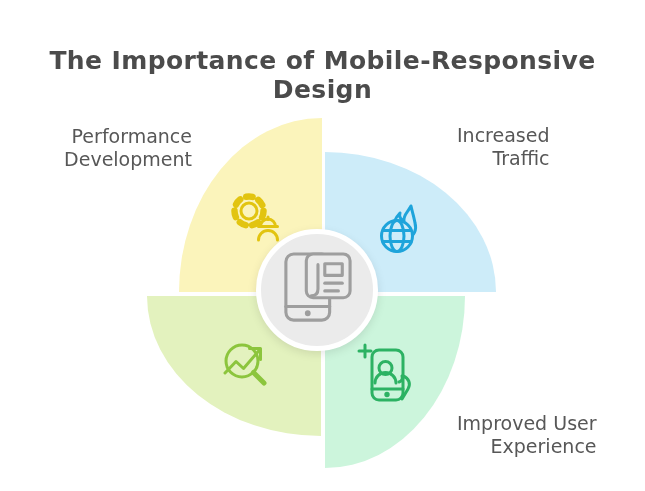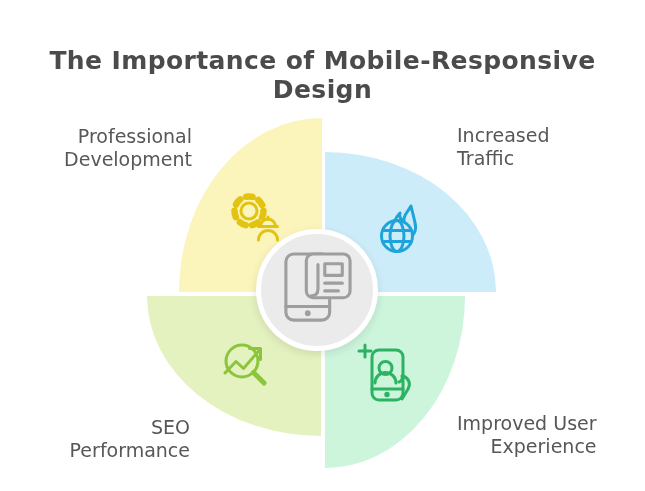--- a/index.html
+++ b/index.html
@@ -25,21 +25,21 @@
   .center-circle{
     position:absolute;left:256px;top:229px;width:112px;height:112px;border-radius:50%;
     border:5px solid #ffffff;display:flex;align-items:center;justify-content:center;
     box-shadow:0 3px 10px rgba(0,0,0,.10);
   }
   .label{
     position:absolute;font-size:19px;line-height:23px;color:#575757;
     white-space:pre-line;
   }
   .l-tl{left:32px;top:125px;width:160px;text-align:right;}
-  .l-tr{left:457px;top:124px;text-align:left;}
+  .l-tr{left:457px;top:124px;text-align:right;}
   .l-bl{left:30px;top:416px;width:160px;text-align:right;}
   .l-br{left:457px;top:412px;text-align:right;}
 </style>
 </head>
 <body>
 
 <div class="stage">
 
   <h1 class="title">The Importance of Mobile-Responsive Design</h1>
 
@@ -109,22 +109,20 @@
           <rect x="25" y="2" width="45" height="45" rx="7" style="fill: rgb(235, 235, 235);"></rect>
           <path d="M37,13 V38 q0,7 -7,7"></path>
           <rect x="44" y="12" width="18" height="12"></rect>
           <line x1="44" y1="32" x2="62" y2="32"></line>
           <line x1="44" y1="40" x2="58" y2="40"></line>
         </g>
       </svg>
     </div>
   </div>
 
-  <div class="label l-tl">Professional
+  <div class="label l-tl">Performance
 Development</div>
   <div class="label l-tr">Increased
 Traffic</div>
-  <div class="label l-bl">SEO
-Performance</div>
   <div class="label l-br">Improved User
 Experience</div>
 
 </div>
 
 </body></html>

